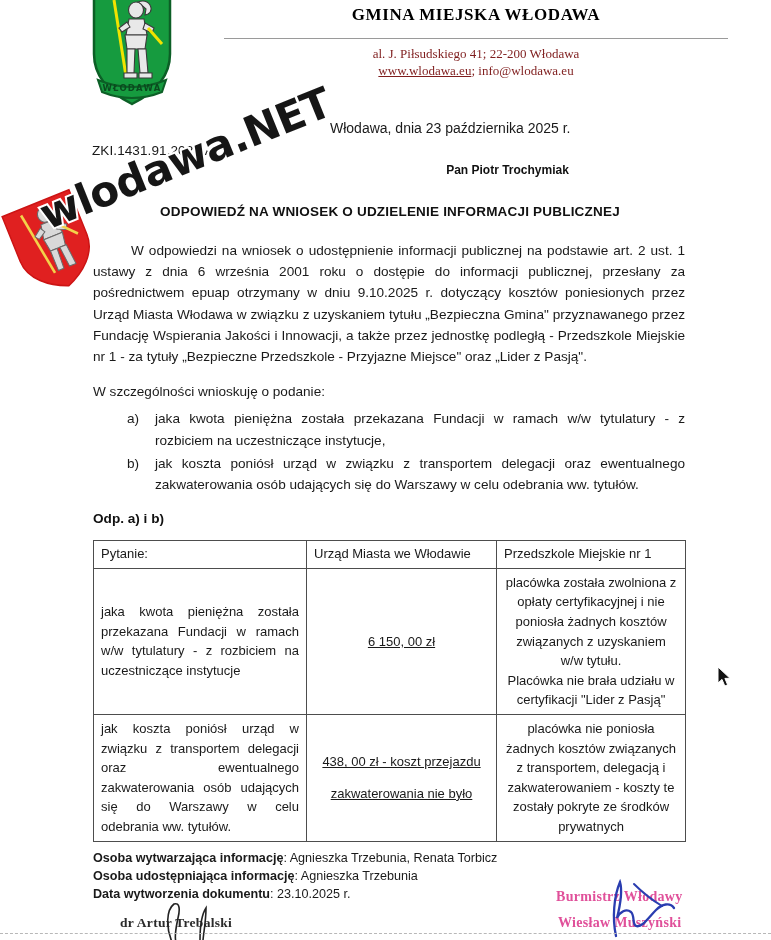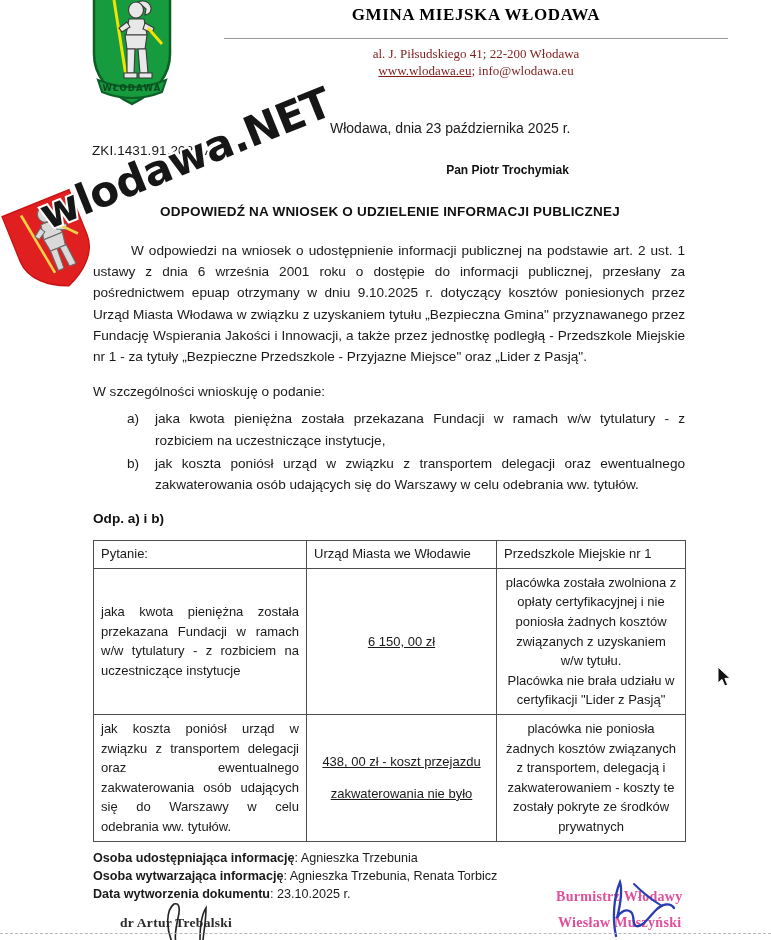--- a/index.html
+++ b/index.html
@@ -386,22 +386,22 @@
             <span class="spacer-line"></span>
             <span>zakwaterowania nie było</span>
           </td>
           <td class="school">placówka nie poniosła żadnych kosztów związanych z transportem, delegacją i zakwaterowaniem - koszty te zostały pokryte ze środków prywatnych</td>
         </tr>
       </tbody>
     </table>
   </div>
 
   <div class="footer-meta">
+    <div><span class="k">Osoba wytwarzająca informację</span><span>: Agnieszka Trzebunia, Renata Torbicz</span></div>
     <div><span class="k">Osoba udostępniająca informację</span><span>: Agnieszka Trzebunia</span></div>
-    <div><span class="k">Osoba wytwarzająca informację</span><span>: Agnieszka Trzebunia, Renata Torbicz</span></div>
     <div><span class="k">Data wytworzenia dokumentu</span><span>: 23.10.2025 r.</span></div>
   </div>
 
   <div class="stamp">
     <div>Burmistrz Włodawy</div>
     <div class="l2">Wiesław Muszyński</div>
   </div>
 
   <svg class="signature-ink" viewBox="0 0 120 62">
     <path d="M26 58 C22 40 24 18 30 4 C33 14 30 28 27 40 C30 34 36 30 41 34

